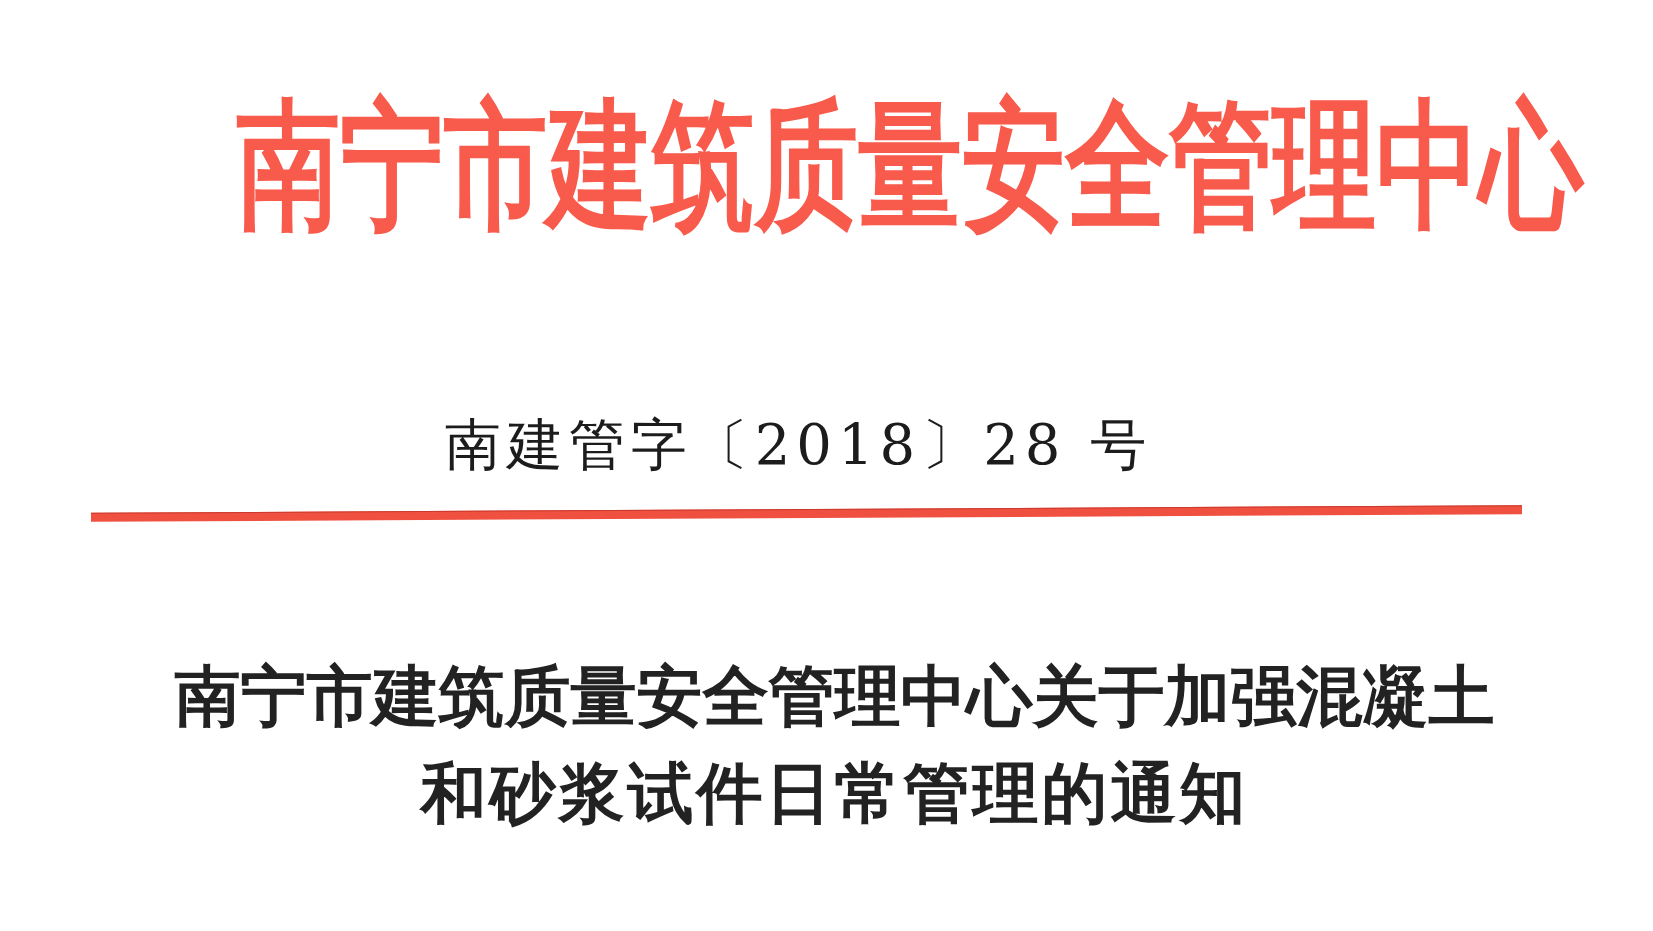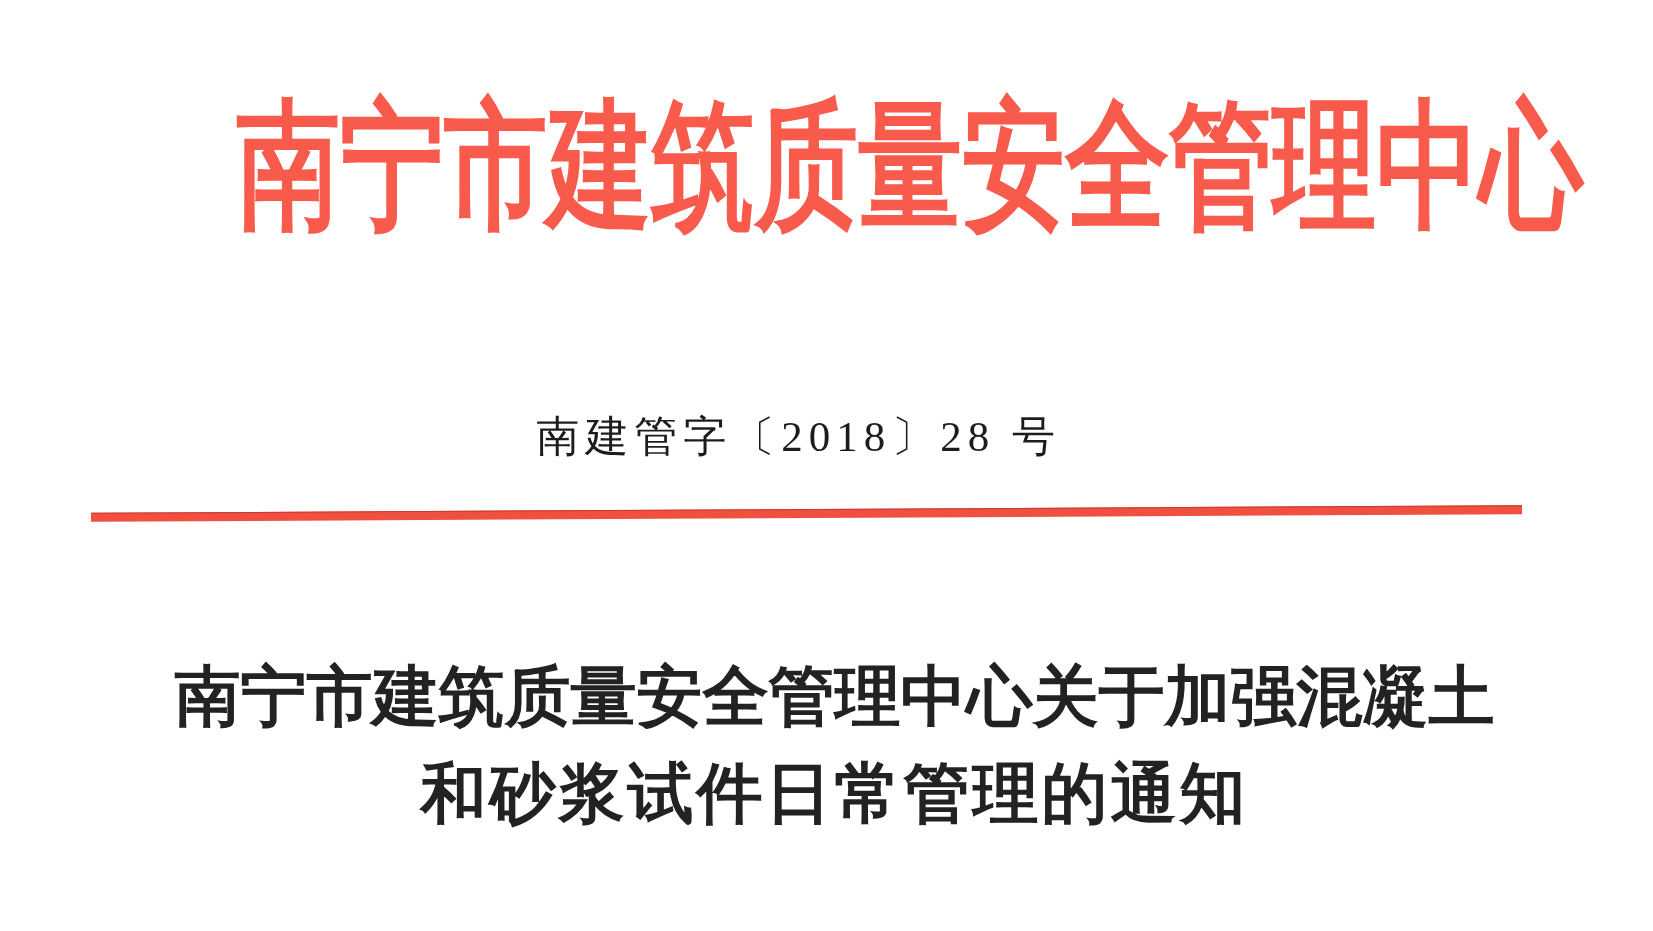--- a/index.html
+++ b/index.html
@@ -39,25 +39,24 @@
     position: absolute;
     top: 408px;
     left: 0;
     right: 0;
     text-align: center;
   }
   .doc-number-row .doc-number-text {
     display: inline-block;
     position: relative;
     left: -28px;
-    font-size: 43px;
+    font-size: 56px;
     color: #1c1c1c;
     letter-spacing: 6px;
     white-space: nowrap;
-    font-family: Liberation Serif, serif;
   }
   
   .red-rule {
     position: absolute;
     top: 509px;
     left: 91px;
     width: 1431px;
     height: 8px;
     background: #f0503f;
     border-top: 1px solid #c93a2e;

